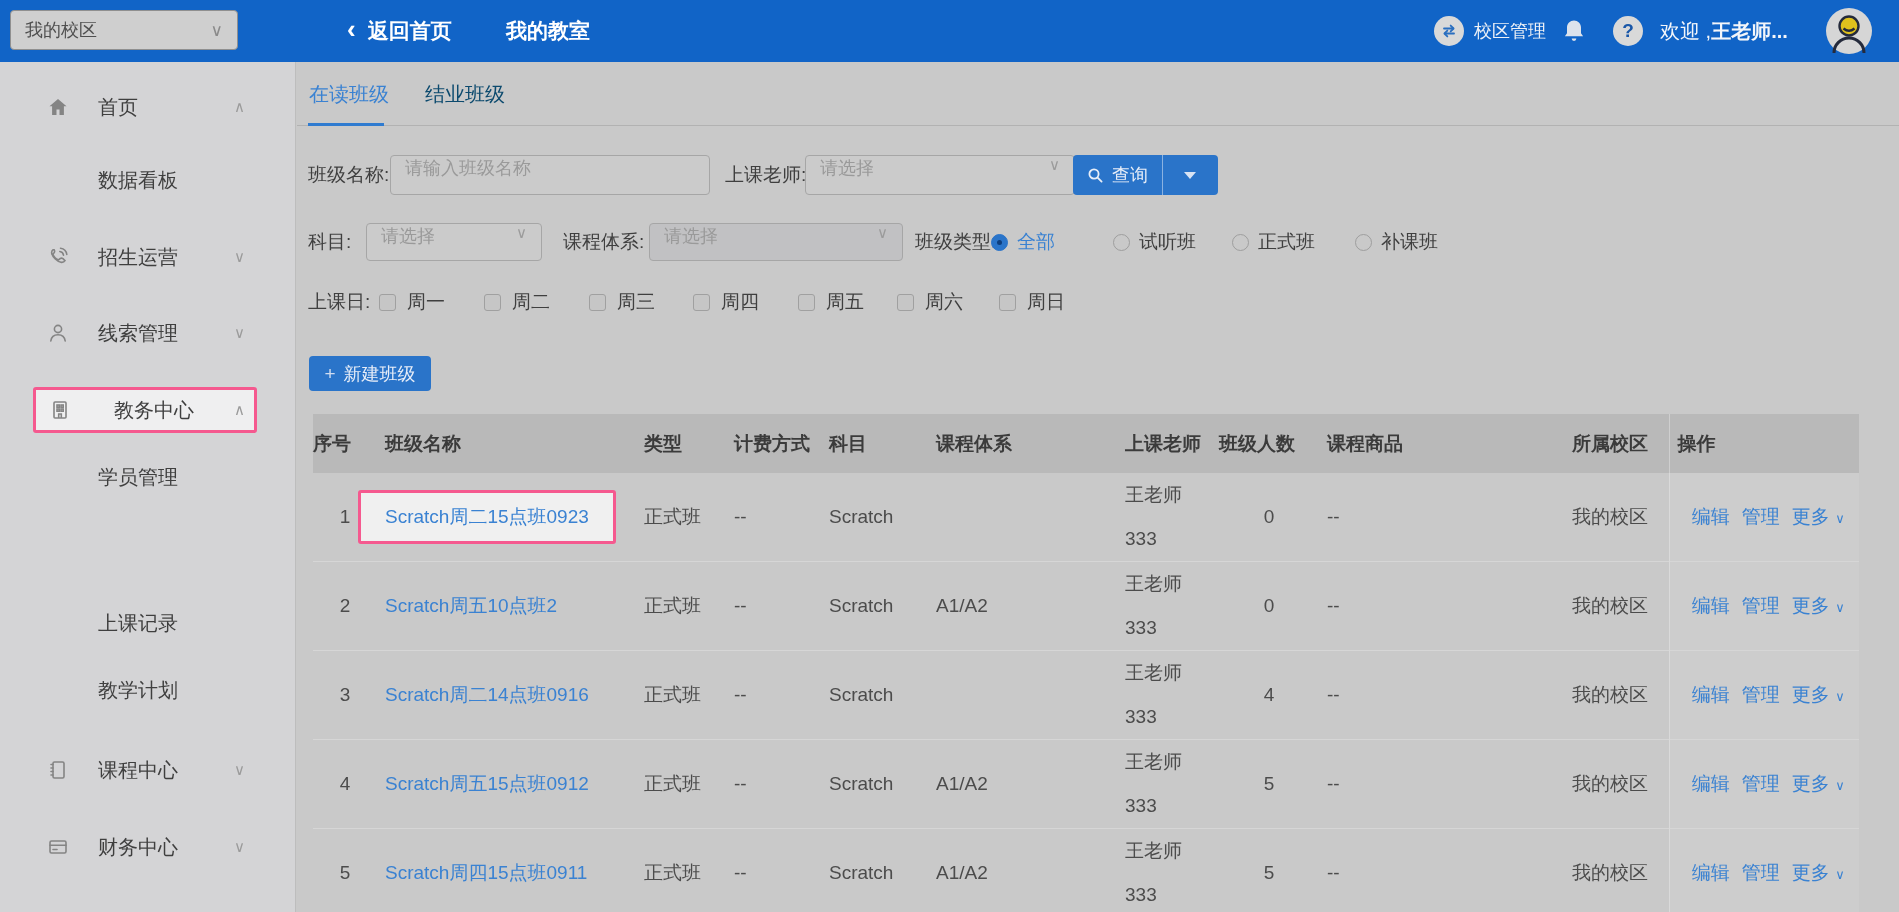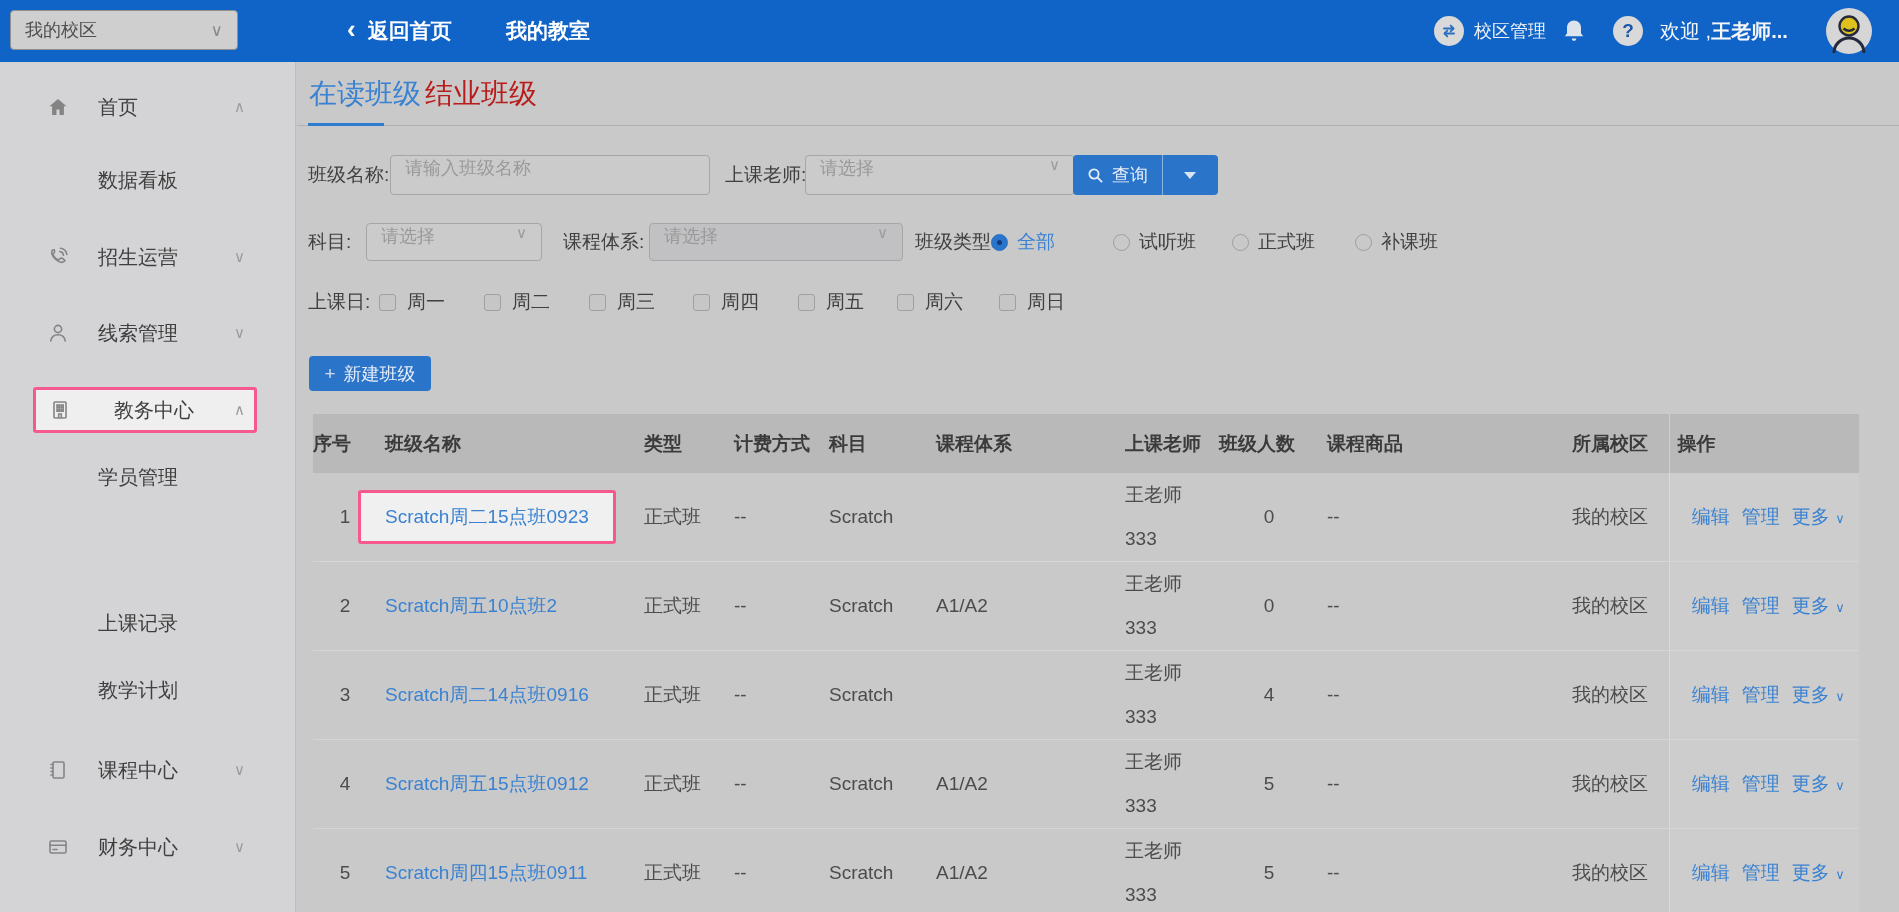--- a/index.html
+++ b/index.html
@@ -43,23 +43,23 @@
   .menu-item.annotated .mi-label { left:78px; }
   .menu-item.annotated .mi-chevron { left:198px; }
   .menu-pill { position:absolute; left:12px; top:458px; width:241px; height:58px; background:#c6c6ca; border-radius:8px; }
   .sub-annotated { position:absolute; left:65px; top:8px; width:172px; height:41px; background:#f0f0f0;
     border:3px solid #f5598f; border-radius:3px; display:flex; align-items:center; justify-content:center;
     color:#3a82d2; font-size:20px; cursor:pointer; }
 
   
   .main { position:absolute; left:297px; top:62px; width:1602px; height:850px; background:#c9c9c9; }
   .tabbar { position:absolute; left:0; top:0; width:1602px; height:64px; border-bottom:1px solid #b2b2b2; }
-  .tab { position:absolute; top:0; height:64px; display:flex; align-items:center; font-size:28px; cursor:pointer; }
+  .tab { position:absolute; top:0; height:64px; display:flex; align-items:center; font-size:20px; cursor:pointer; }
   .tab-active { left:12px; color:#3a82d2; }
-  .tab-inactive { left:128px; color:#b91c1c; }
+  .tab-inactive { left:128px; color:#0c4a6e; }
   .tab-underline { position:absolute; left:11px; top:61px; width:76px; height:3px; background:#2f7bd0; }
 
   .flabel { position:absolute; font-size:19px; color:#3f3f3f; display:flex; align-items:center; }
   .fbox { position:absolute; border:1px solid #a6a6a6; border-radius:4px; background:#cbcbcb;
     display:flex; align-items:flex-start; padding:0 14px; font-size:18px; cursor:pointer; }
   .fbox .ph { color:#9a9a9a; }
   .fbox .box-caret { margin-left:auto; color:#9b9b9b; font-size:15px; }
   .fbox.disabled { background:#c1c1c3; }
 
   .query-btn { position:absolute; left:776px; top:93px; width:145px; height:40px; display:flex;

